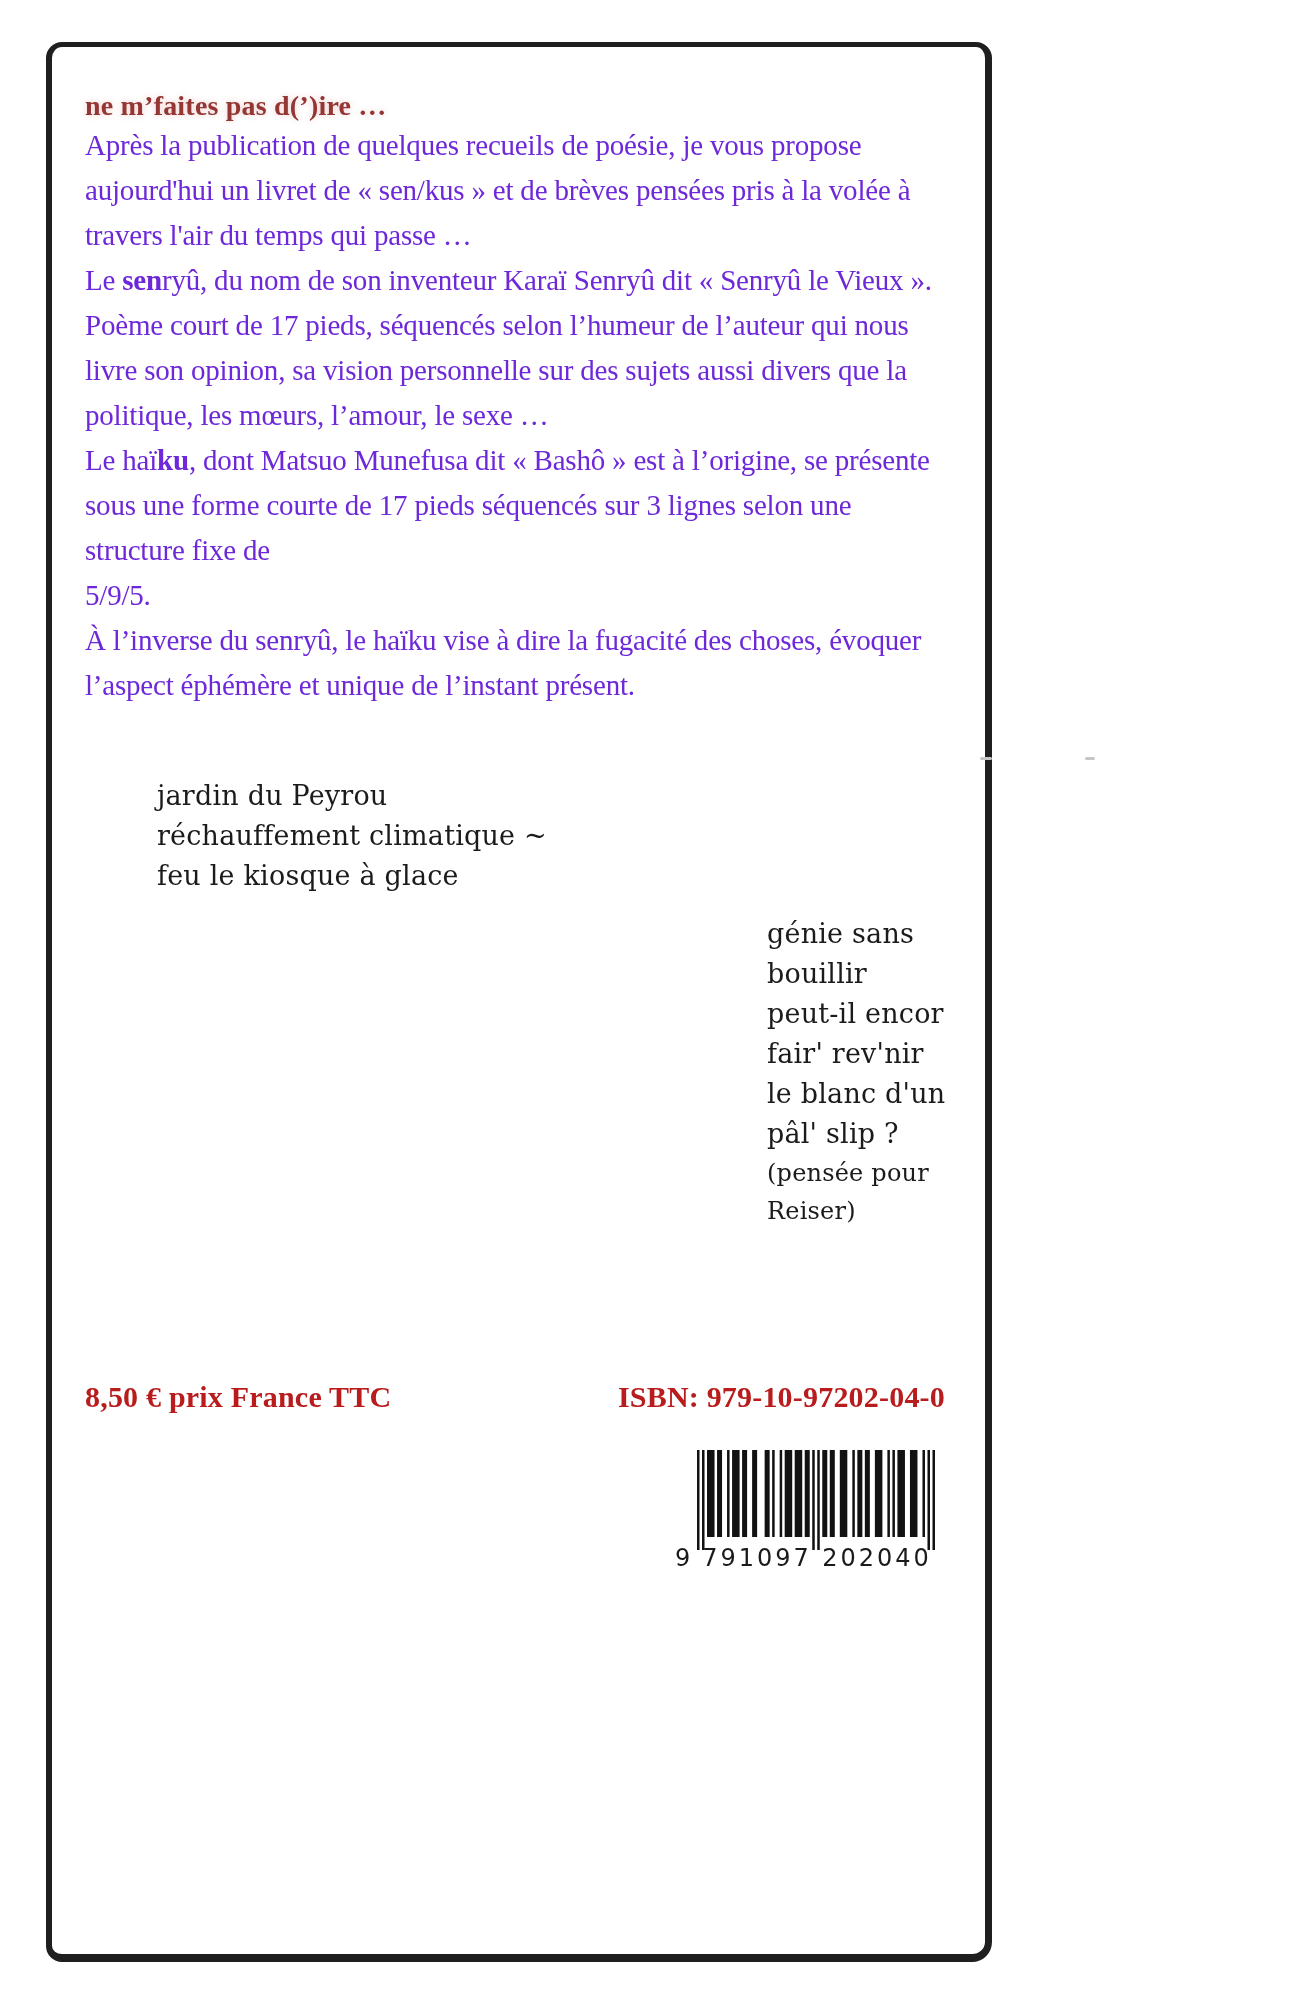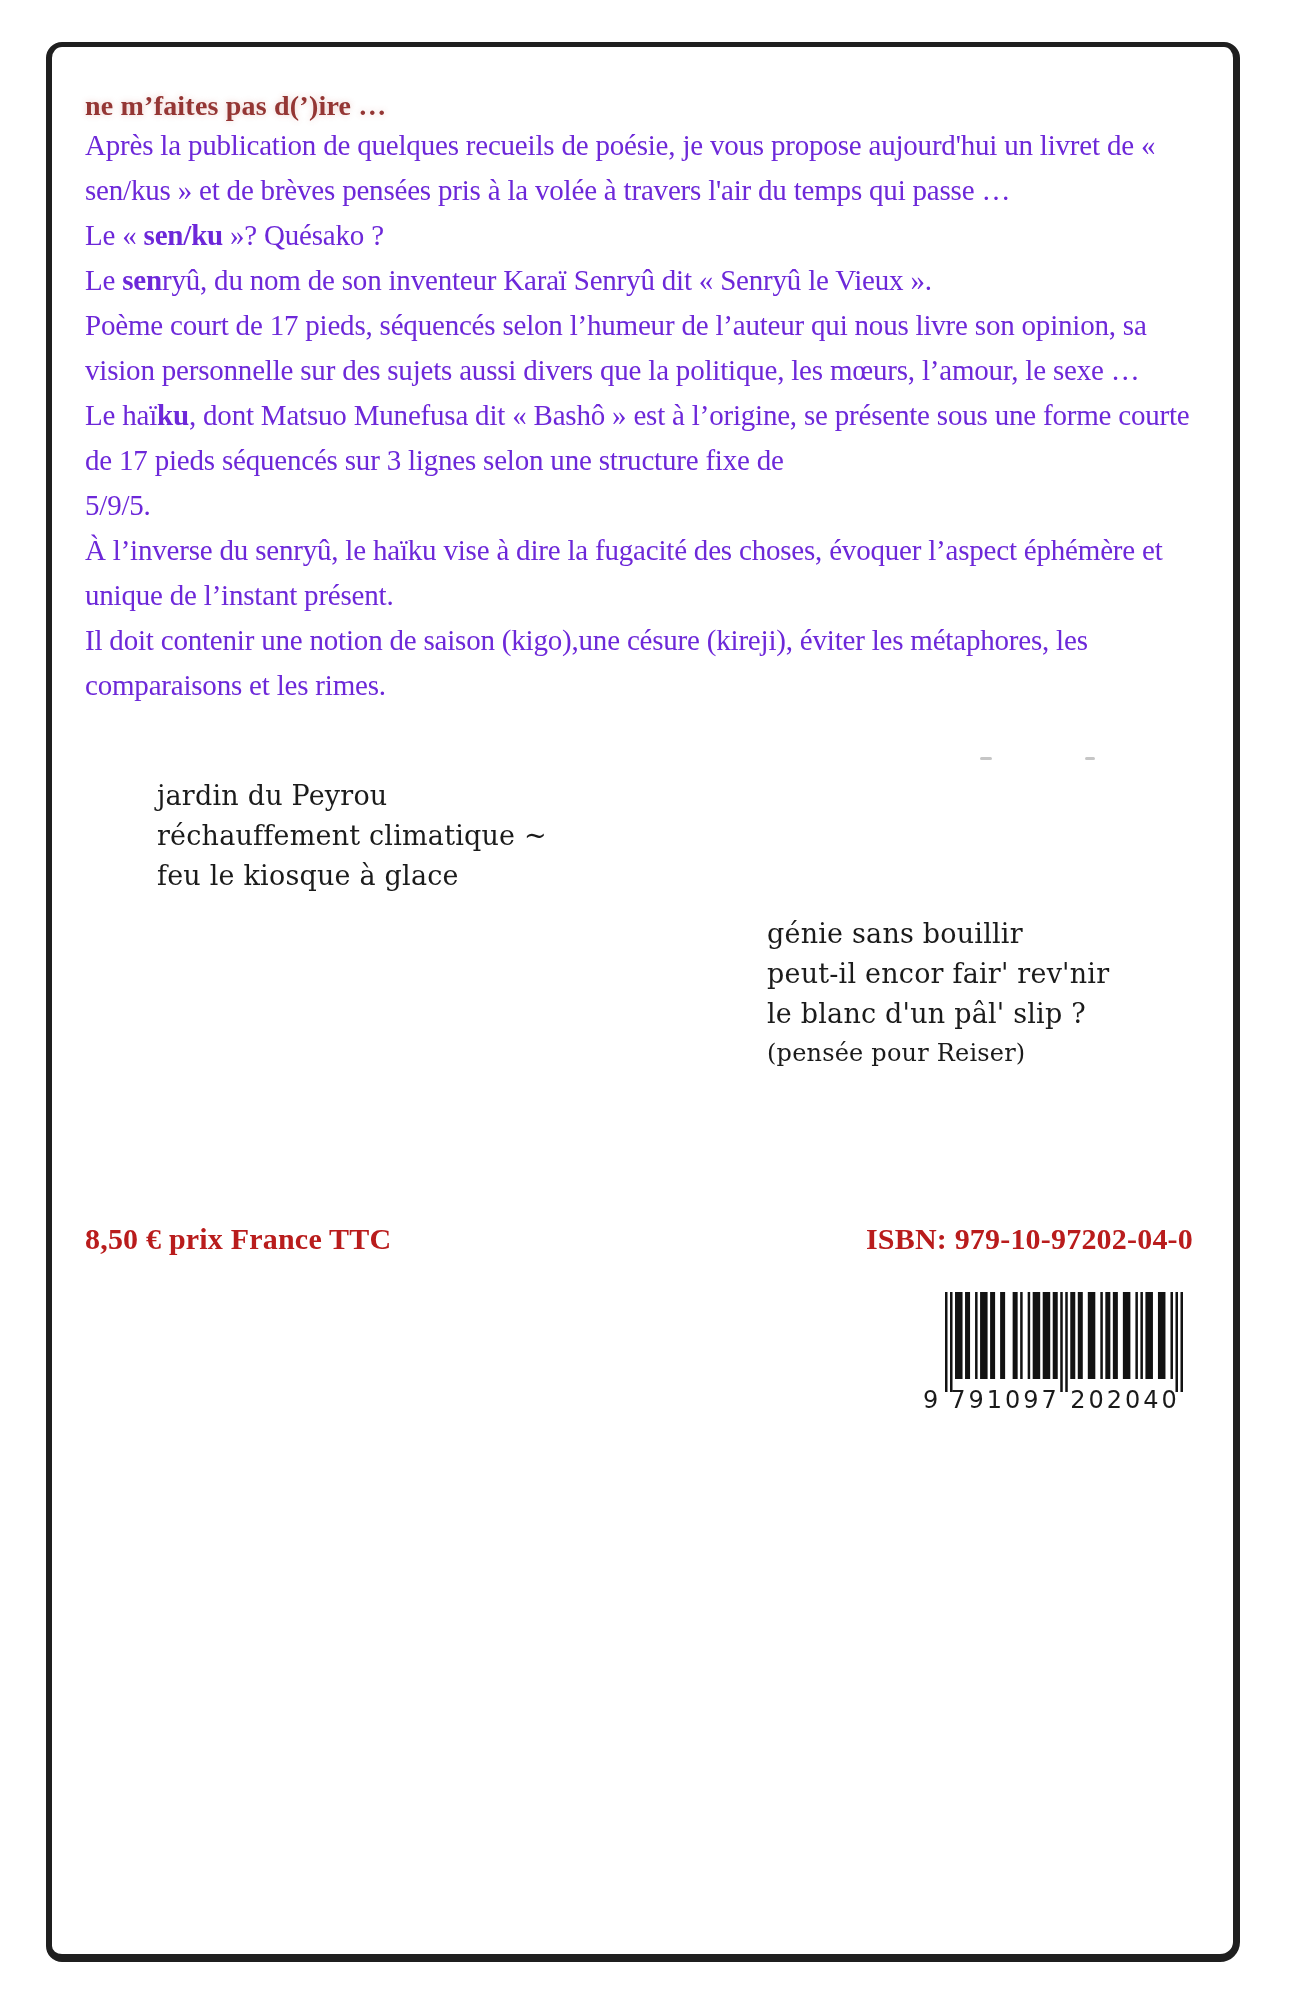--- a/index.html
+++ b/index.html
@@ -1,21 +1,21 @@
 <!DOCTYPE html>
 <html lang="fr"><head>
 <meta charset="utf-8">
 <style>
   html,body{margin:0;padding:0;}
   body{
     width:1300px;height:2008px;position:relative;background:#ffffff;
     font-family:"Liberation Serif",serif;color:#1a1a1a;overflow:hidden;
   }
   .cover{
-    position:absolute;left:46px;top:42px;width:1194px;height:1920px;
+    position:absolute;left:46px;top:42px;width:946px;height:1920px;
     box-sizing:border-box;background:#fff;
     border-style:solid;border-color:#1f1f1f;
     border-width:5px 7px 8px 6px;
     border-radius:16px 16px 20px 16px;
     padding:0 30px 0 33px;
   }
   .h-red{
     font-weight:bold;color:#943634;font-size:28px;line-height:34px;margin:0;
     text-shadow:0 0 6px rgba(197,92,82,.30);
     letter-spacing:0.2px;
@@ -61,29 +61,27 @@
 </style>
 </head>
 <body>
 
 <div class="cover">
 
   <h1 class="h-red h1">ne m’faites pas d(’)ire …</h1>
 
   <p class="body p-intro"><span>Après la publication de quelques recueils de poésie, je vous propose aujourd'hui un livret de « sen/kus » et de brèves pensées pris à la volée à travers l'air du temps qui passe …</span></p>
 
-  <p class="body p-question"><span>Le « </span><b>sen/ku</b><span> »? Quésako ?</span></p>
 
 
   <p class="body p-senryu"><span>Le </span><b>sen</b><span>ryû, du nom de son inventeur Karaï Senryû dit « Senryû le Vieux ».</span><br><span>Poème court de 17 pieds, séquencés selon l’humeur de l’auteur qui nous livre son opinion, sa vision personnelle sur des sujets aussi divers que la politique, les mœurs, l’amour, le sexe …</span></p>
 
   <p class="body p-haiku-a"><span>Le haï</span><b>ku</b><span>, dont Matsuo Munefusa dit « Bashô » est à l’origine, se présente sous une forme courte de 17 pieds séquencés sur 3 lignes selon une structure fixe de</span></p>
   <p class="body"><span>5/9/5.</span></p>
   <p class="body"><span>À l’inverse du senryû, le haïku vise à dire la fugacité des choses, évoquer l’aspect éphémère et unique de l’instant présent.</span></p>
-  <p class="body"><span>Il doit contenir une notion de saison (kigo),une césure (kireji), éviter les métaphores, les comparaisons et  les rimes.</span></p>
 
 
   <div class="poem poem-left">
     <div>jardin du Peyrou</div>
     <div>réchauffement climatique ~</div>
     <div>feu le kiosque à glace</div>
   </div>
 
   <div class="poem poem-right">
     <div>génie sans bouillir</div>

